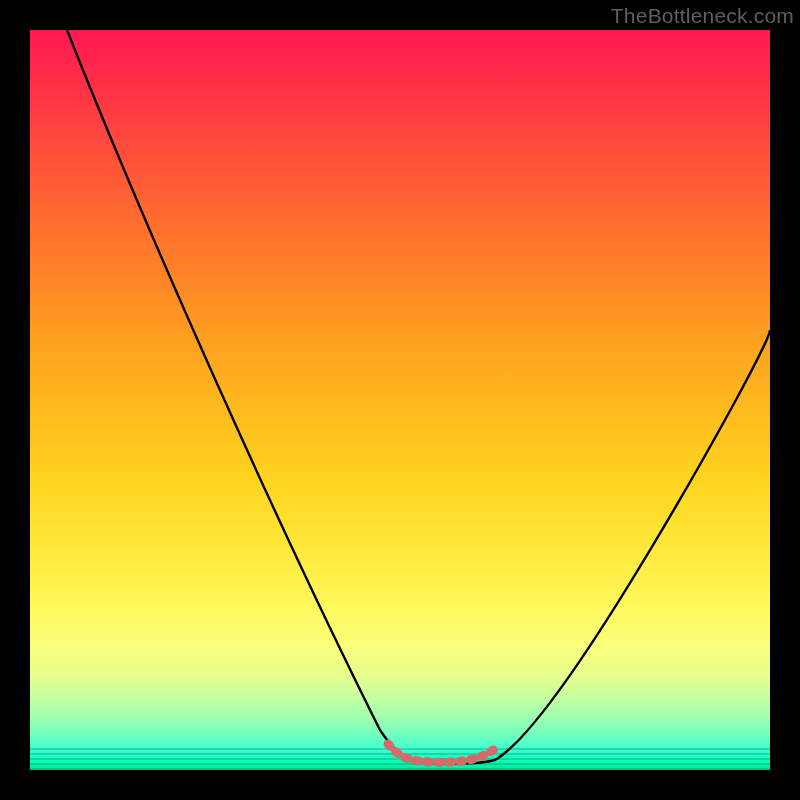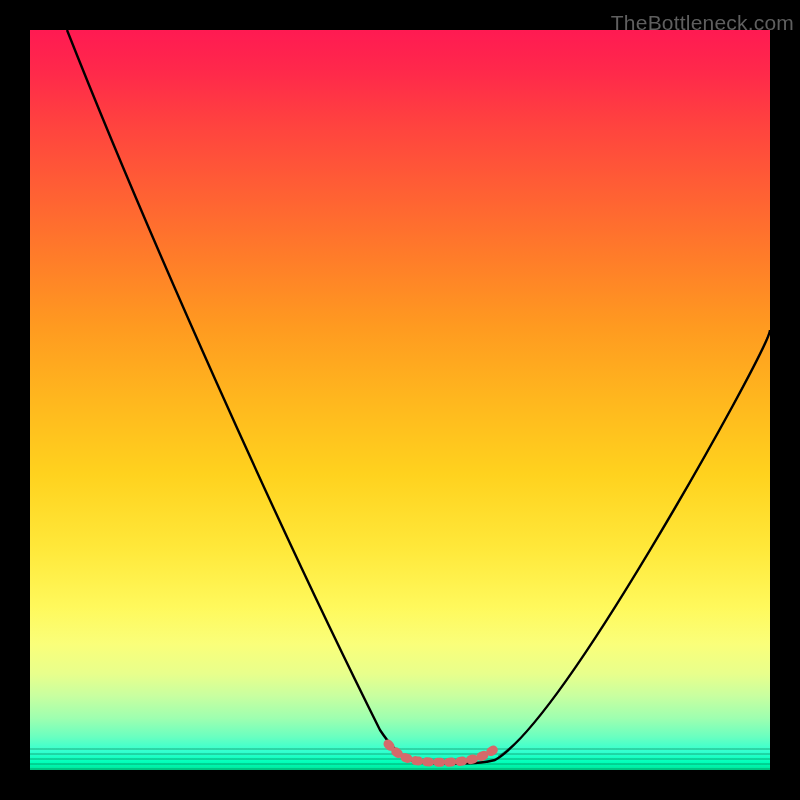--- a/index.html
+++ b/index.html
@@ -69,21 +69,20 @@
     height: 740px;
   }
   .watermark {
     position: absolute;
     top: 4px;
     right: 6px;
     color: #5f5f5f;
     font-size: 21px;
     letter-spacing: 0.2px;
     font-weight: 400;
-    margin-top: 7px;
   }
 </style>
 </head>
 <body>
 
 <div class="frame">
   <div class="plot">
     <div class="bands"></div>
 
     <svg class="curve" viewBox="0 0 740 740" preserveAspectRatio="none">

